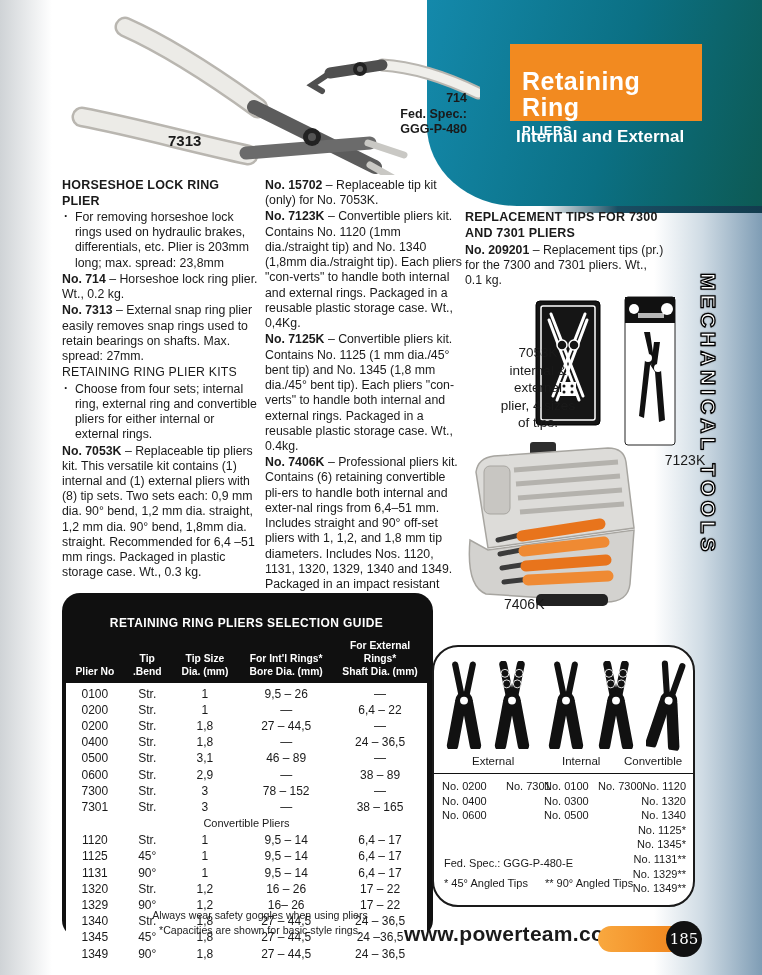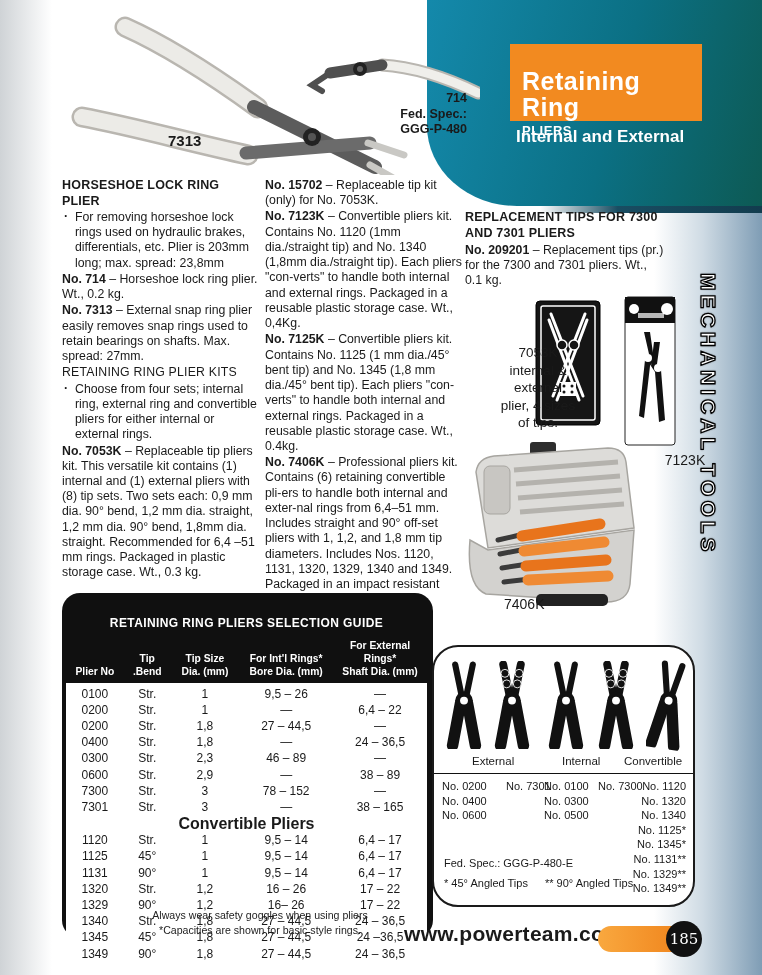--- a/index.html
+++ b/index.html
@@ -50,21 +50,21 @@
   .sel-table{position:absolute;left:62px;top:563px;width:371px;height:345px;
      background:#101010;border-radius:18px;box-sizing:border-box;padding:0 6px 6px 4px;margin-top:30px;}
   .sel-title{color:#fff;text-align:center;font-weight:bold;font-size:12px;
      letter-spacing:.4px;padding-top:23px;}
   .sel-headers{display:flex;color:#fff;font-weight:bold;font-size:10.3px;
      text-align:center;margin-top:10px;padding-bottom:4px;line-height:1.25;}
   .hc{display:flex;flex-direction:column;justify-content:flex-end;}
   .c0{width:16%;} .c1{width:13%;} .c2{width:19%;} .c3{width:26%;} .c4{width:26%;text-align:center;}
   .sel-body{background:#fff;border-radius:0 0 12px 12px;padding-top:3px;min-height:250px;}
   .trow{display:flex;font-size:12px;line-height:16.2px;text-align:center;}
-  .trow-section{font-weight:bold;font-size:16px;line-height:17px;text-align:center;}
+  .trow-section{font-weight:normal;font-size:11px;line-height:17px;text-align:center;}
   
   .notes{position:absolute;left:110px;top:908px;width:300px;text-align:center;
      font-size:10.6px;line-height:1.4;color:#222;}
   
   .sel-box{position:absolute;left:432px;top:645px;width:263px;height:262px;background:#fff;
      border:2px solid #1a1a1a;border-radius:26px;box-sizing:border-box;}
   .sil{position:absolute;top:8px;width:44px;height:100px;}
   .sil-1{left:8px;} .sil-2{left:56px;} .sil-3{left:110px;} .sil-4{left:160px;} .sil-5{left:212px;}
   .sel-label{position:absolute;top:108px;font-size:11.5px;}
   .sel-label.ext{left:38px;} .sel-label.int{left:128px;} .sel-label.conv{left:190px;}
@@ -263,23 +263,23 @@
           <div class="c4">—</div>
         </div>
         <div class="trow">
           <div class="c0">0400</div>
           <div class="c1">Str.</div>
           <div class="c2">1,8</div>
           <div class="c3">—</div>
           <div class="c4">24 – 36,5</div>
         </div>
         <div class="trow">
-          <div class="c0">0300</div>
-          <div class="c1">Str.</div>
-          <div class="c2">2,3</div>
+          <div class="c0">0500</div>
+          <div class="c1">Str.</div>
+          <div class="c2">3,1</div>
           <div class="c3">46 – 89</div>
           <div class="c4">—</div>
         </div>
         <div class="trow">
           <div class="c0">0600</div>
           <div class="c1">Str.</div>
           <div class="c2">2,9</div>
           <div class="c3">—</div>
           <div class="c4">38 – 89</div>
         </div>

